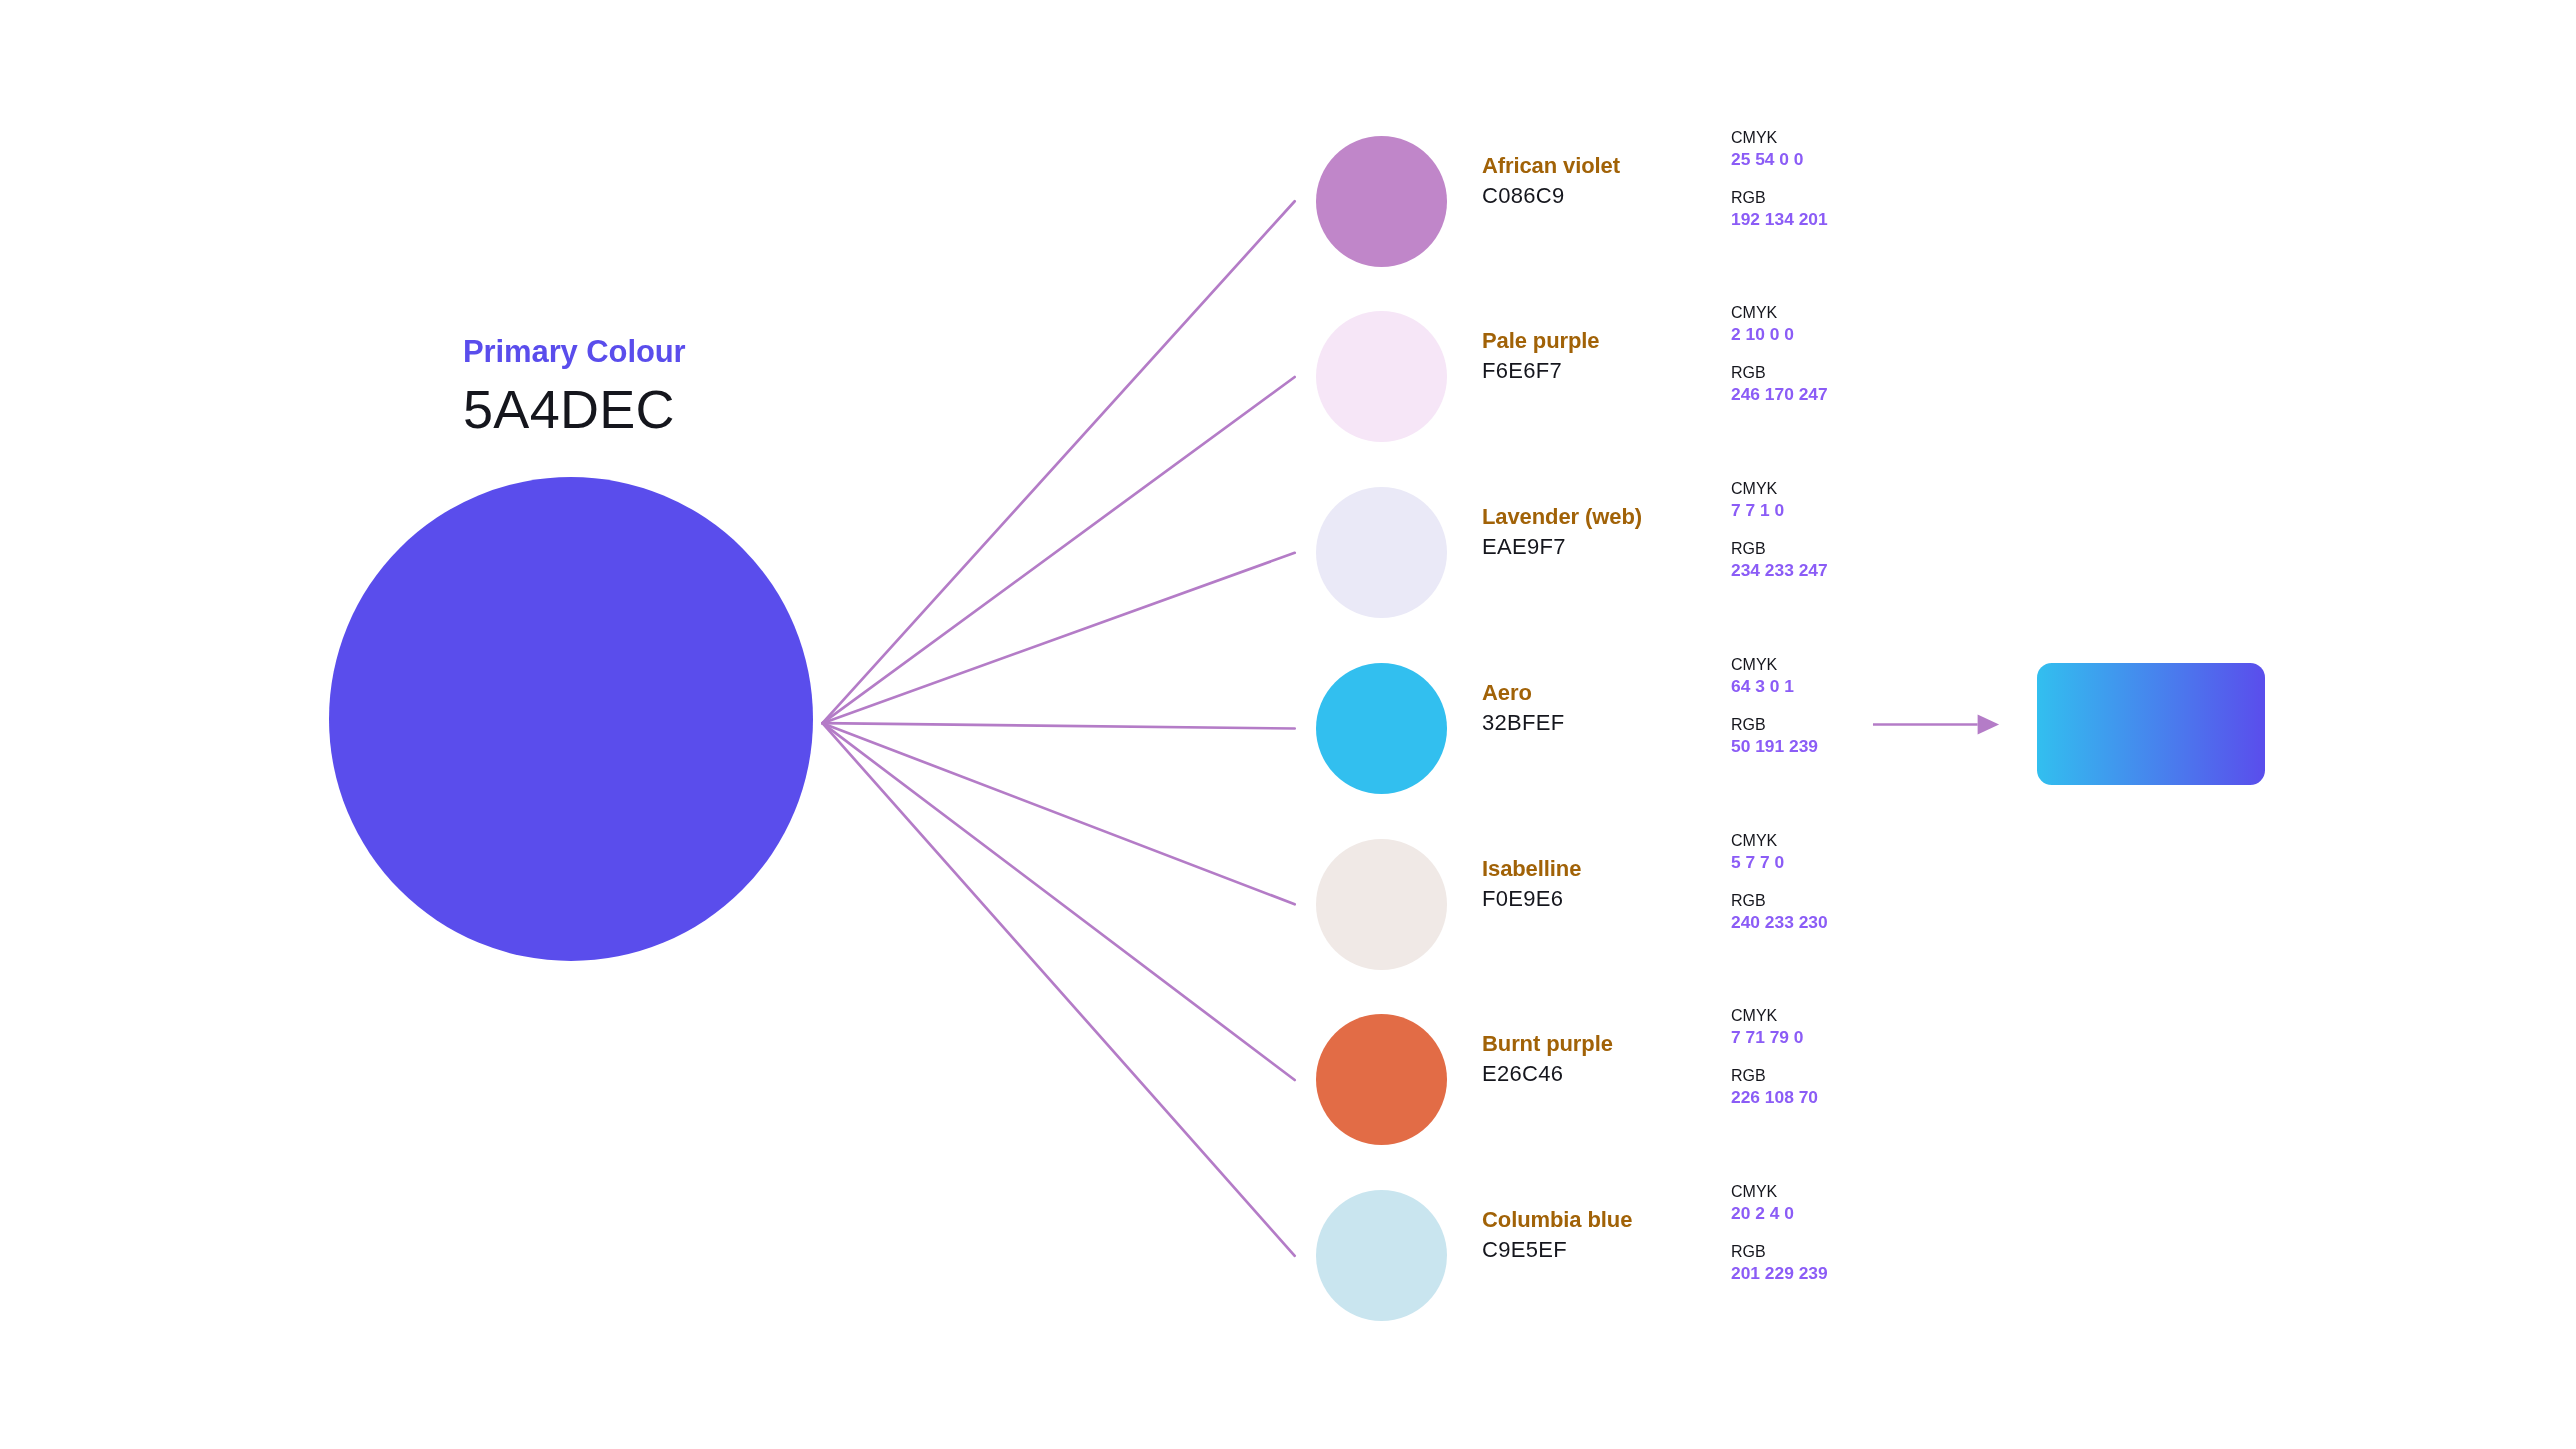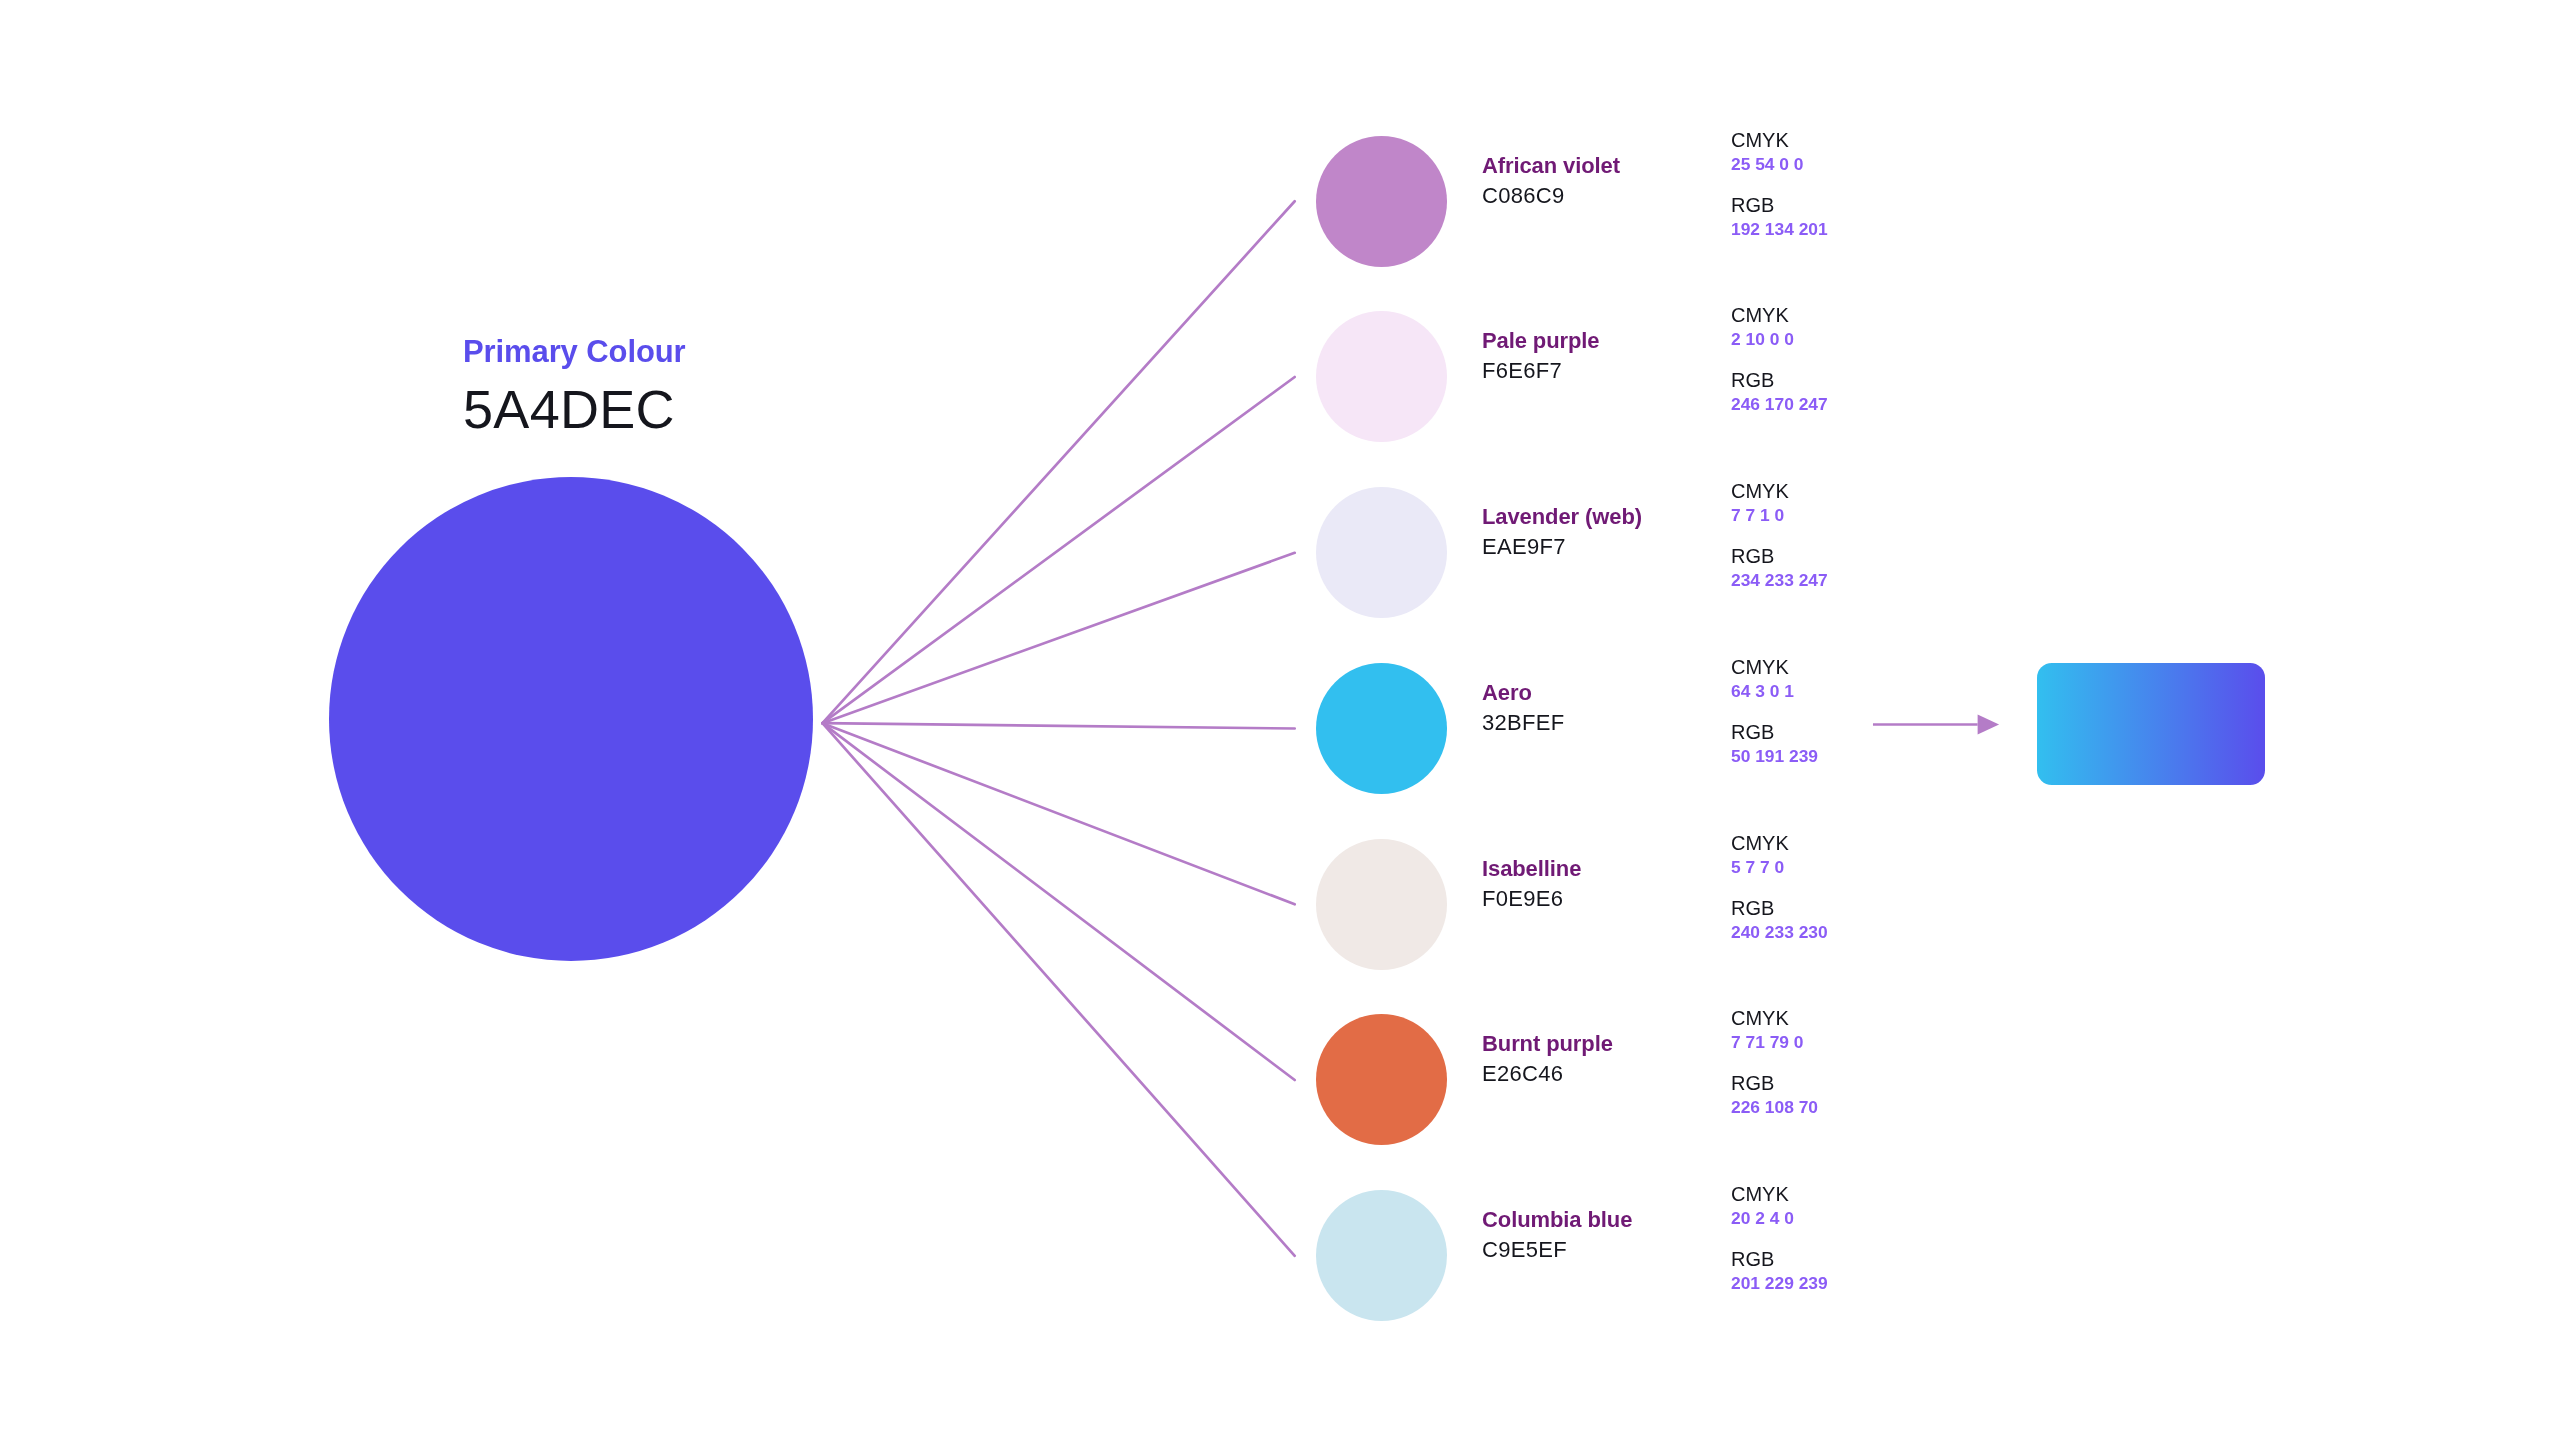--- a/index.html
+++ b/index.html
@@ -78,42 +78,42 @@
   }
   .swatch-text {
     position: absolute;
     left: 166px;
     top: 17.4px;
     width: 282px;
   }
   .swatch-name {
     font-size: 22px;
     font-weight: bold;
-    color: #701a75;
+    color: #a16207;
     line-height: 1.2;
     letter-spacing: -0.1px;
     white-space: nowrap;
   }
   .swatch-hex {
     font-size: 22px;
     font-weight: 400;
     color: #15161d;
     line-height: 1.25;
     letter-spacing: 0.3px;
     margin-top: 2.7px;
     white-space: nowrap;
   }
   .swatch-values {
     position: absolute;
     left: 415px;
     top: -9.4px;
     width: 221px;
   }
   .val-label {
-    font-size: 20px;
+    font-size: 16px;
     font-weight: 400;
     color: #15161d;
     line-height: 1.32;
     white-space: nowrap;
   }
   .val-nums {
     font-size: 17.4px;
     font-weight: 700;
     color: #8b5cf6;
     line-height: 1.32;

